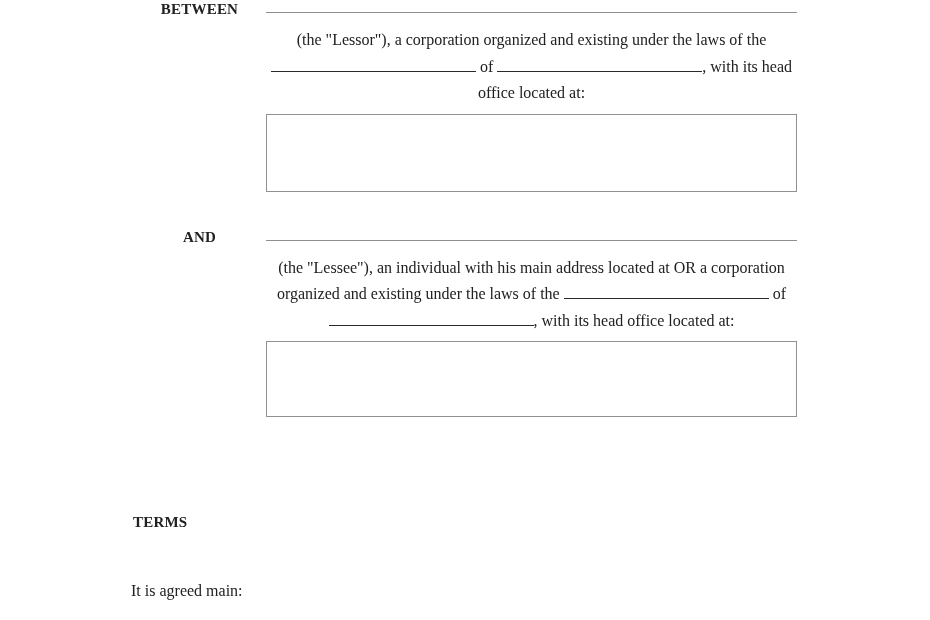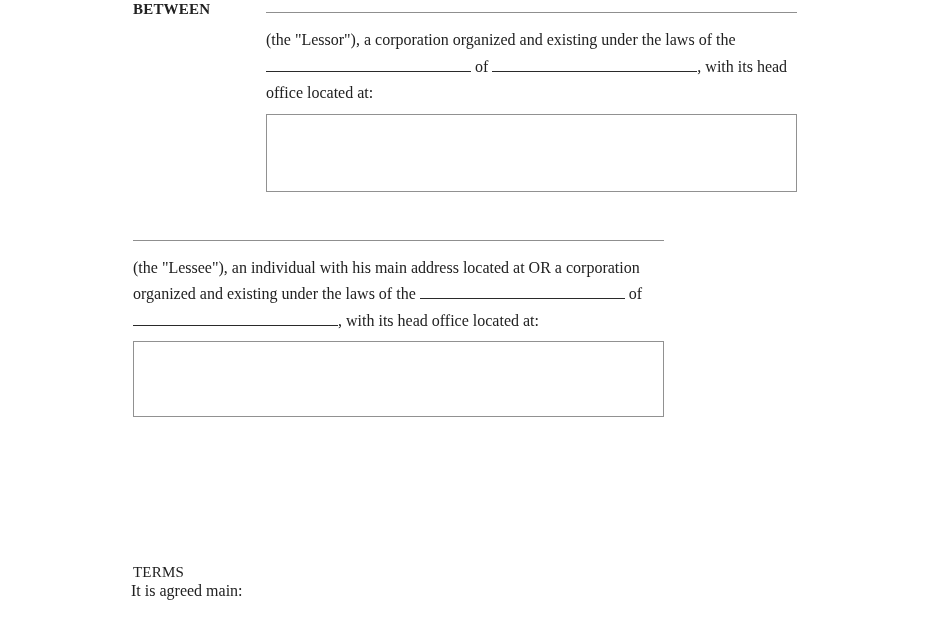--- a/index.html
+++ b/index.html
@@ -9,20 +9,21 @@
     width: 930px;
     height: 620px;
     background: #ffffff;
     font-family: "Liberation Serif", "DejaVu Serif", serif;
     color: #212121;
     overflow: hidden;
   }
   .party-row {
     display: flex;
     padding-left: 133px;
+    text-align: center;
   }
   .party-label {
     width: 133px;
     flex-shrink: 0;
     font-weight: bold;
     font-size: 15px;
     line-height: 19px;
     padding-top: 0px;
     letter-spacing: 0.2px;
   }
@@ -56,22 +57,22 @@
     border: 1px solid #919191;
     background: #ffffff;
     cursor: text;
   }
   .row-lessor { margin-top: 0px; }
   .row-lessee { margin-top: 36px; }
   .row-lessee .address-box { height: 76px; }
   .terms-heading {
     position: absolute;
     left: 133px;
-    top: 563px;
-    font-weight: normal;
+    top: 513px;
+    font-weight: bold;
     font-size: 15px;
     line-height: 19px;
     letter-spacing: 0.2px;
   }
   .terms-intro {
     position: absolute;
     left: 131px;
     top: 580px;
     font-size: 16px;
     line-height: 22px;
@@ -85,20 +86,21 @@
   <section class="party-row row-lessor">
     <div class="party-label">BETWEEN</div>
     <div class="party-content">
       <div class="sig-line"></div>
       <p class="clause"><span>(the "Lessor"), a corporation organized and existing under the laws of the </span><span class="blank"></span><span> of </span><span class="blank"></span><span>, with its head office located at:</span></p>
       <div class="address-box"></div>
     </div>
   </section>
 
   <section class="party-row row-lessee">
+    <div class="party-label">AND</div>
     <div class="party-content">
       <div class="sig-line"></div>
       <p class="clause"><span>(the "Lessee"), an individual with his main address located at OR a corporation organized and existing under the laws of the </span><span class="blank"></span><span> of </span><span class="blank"></span><span>, with its head office located at:</span></p>
       <div class="address-box"></div>
     </div>
   </section>
 
   <h2 class="terms-heading">TERMS</h2>
 
   <p class="terms-intro">It is agreed main:</p>

